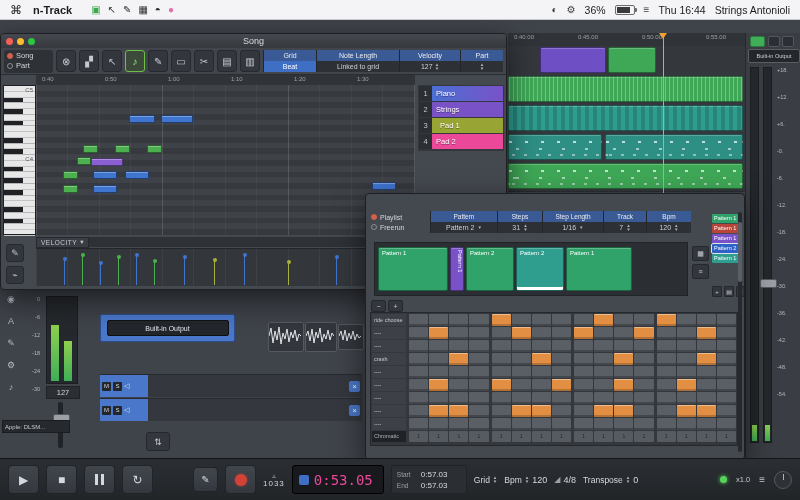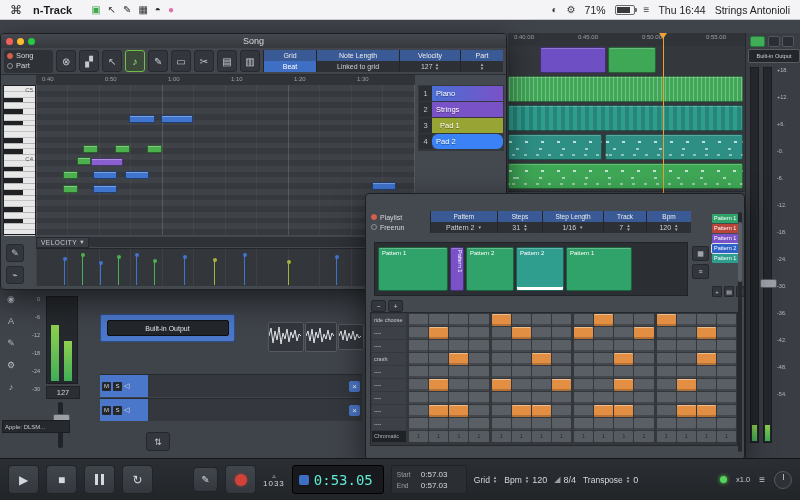--- a/index.html
+++ b/index.html
@@ -155,21 +155,21 @@
   .tbtn2{width:29px;height:27px;background:linear-gradient(#41464d,#34383e);border:1px solid #202327;border-radius:4px;color:#d5d8dc;font-size:12px;display:flex;align-items:center;justify-content:center;}
   .tbtn2.small{width:23px;height:23px;font-size:10px;}
   .pause{display:flex;gap:3px;}
   .pause i{width:3px;height:11px;background:#d5d8dc;display:block;}
   .rec-dot{width:12px;height:12px;border-radius:50%;background:#d24238;box-shadow:0 0 3px rgba(210,66,56,.7);}
   .metro{display:flex;flex-direction:column;align-items:center;color:#d5d8dc;}
   .metro .mi{font-size:7px;line-height:7px;color:#aeb3b9;}
   .metro .mc{font-size:8px;letter-spacing:1px;}
   .timebox{width:92px;height:29px;background:#17191d;border:1px solid #000;border-radius:3px;display:flex;align-items:center;gap:5px;padding:0 6px;box-sizing:border-box;}
   .timeicon{width:10px;height:10px;background:#3f6fc4;border-radius:2px;}
-  .timetext{font-family:"DejaVu Sans Mono",monospace;font-size:14px;color:#5eead4;}
+  .timetext{font-family:"DejaVu Sans Mono",monospace;font-size:14px;color:#ec4899;}
   .sebox{width:76px;height:29px;background:#2b2e33;border:1px solid #1f2226;border-radius:3px;display:flex;flex-direction:column;justify-content:center;gap:2px;padding:0 5px;box-sizing:border-box;}
   .serow{display:flex;align-items:center;gap:4px;}
   .selab{width:20px;font-size:6.5px;color:#9aa0a8;}
   .seval{font-size:8px;color:#d8dbe0;}
   .cluster{display:flex;align-items:center;gap:3px;color:#d5d8dc;}
   .clab{font-size:8.5px;}
   .cval{font-size:9px;}
   .sigtri{color:#9aa0a8;font-size:8px;}
   .tright{margin-left:auto;display:flex;align-items:center;gap:9px;}
   .led{width:7px;height:7px;border-radius:50%;background:#57d45a;box-shadow:0 0 4px #57d45a;}
@@ -190,21 +190,21 @@
         <div class="mb-tool" style="color: rgb(63, 168, 78);">▣</div>
         <div class="mb-tool" style="color: rgb(43, 43, 43);">↖</div>
         <div class="mb-tool" style="color: rgb(43, 43, 43);">✎</div>
         <div class="mb-tool" style="color: rgb(43, 43, 43);">▦</div>
         <div class="mb-tool" style="color: rgb(43, 43, 43);">◓</div>
         <div class="mb-tool" style="color: rgb(224, 111, 174);">●</div>
       </div>
     <div class="mb-right">
       <span class="mb-stat">◐</span>
       <span class="mb-stat">⚙</span>
-      <span>71%</span>
+      <span>36%</span>
       <span class="batt">
           <i></i>
         </span>
       <span class="mb-stat">≡</span>
       <span>Thu 16:44</span>
       <span>Strings Antonioli</span>
     </div>
   </header>
 
   <div id="arrange">
@@ -443,21 +443,21 @@
         <div class="trk">
           <div class="trk-num">2</div>
           <div class="trk-name" style="background: rgb(122, 82, 200);">Strings</div>
         </div>
         <div class="trk">
           <div class="trk-num">3</div>
           <div class="trk-name" style="background: rgb(152, 164, 51); padding-left: 8px;">Pad 1</div>
         </div>
         <div class="trk">
           <div class="trk-num">4</div>
-          <div class="trk-name" style="background: #3b82f6; border-radius: 6px;">Pad 2</div>
+          <div class="trk-name" style="background: #ec4899;">Pad 2</div>
         </div>
       </div>
     <div class="pr-velhead">
       <div class="vel-box">
         <span>VELOCITY</span>
         <span>▾</span>
       </div>
     </div>
     <div id="pr-stems">
         <div class="stem" style="left: 28px; height: 26px; background: rgb(63, 116, 207);">
@@ -849,21 +849,21 @@
     <div class="cluster">
       <span class="clab">Bpm</span>
       <span class="spin">
           <span>▲</span>
           <span>▼</span>
         </span>
       <span class="cval">120</span>
     </div>
     <div class="cluster">
       <span class="sigtri">◢</span>
-      <span class="cval">8/4</span>
+      <span class="cval">4/8</span>
     </div>
     <div class="cluster">
       <span class="clab">Transpose</span>
       <span class="spin">
           <span>▲</span>
           <span>▼</span>
         </span>
       <span class="cval">0</span>
     </div>
     <div class="tright">

